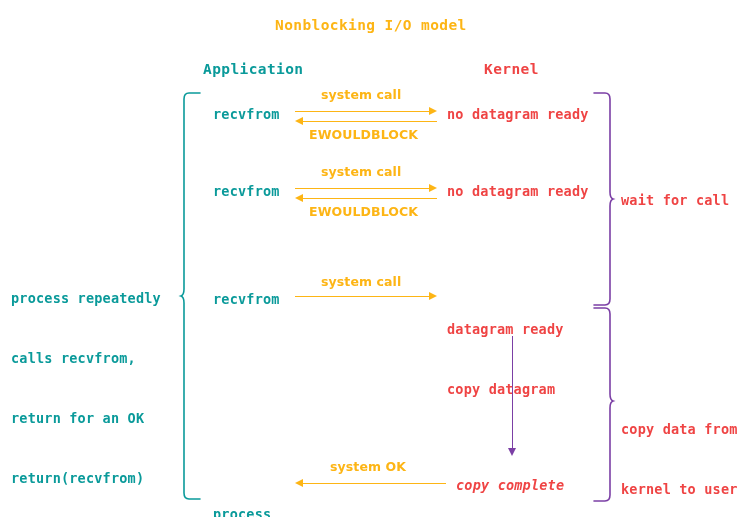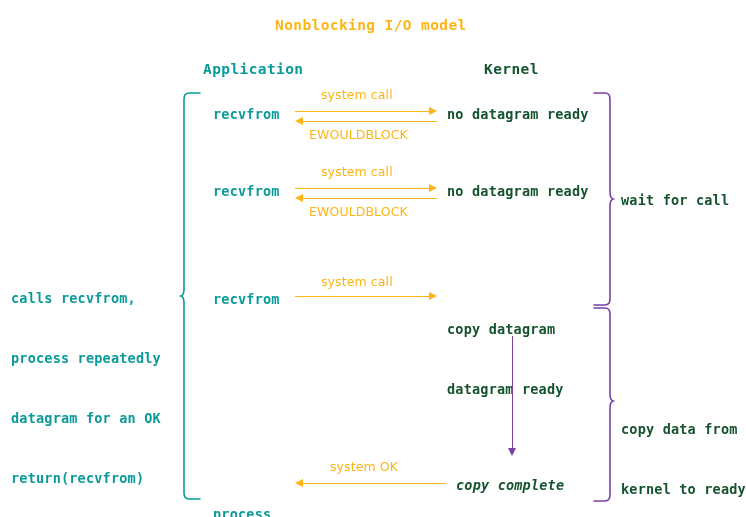--- a/index.html
+++ b/index.html
@@ -33,26 +33,26 @@
   .mono {
     font-family: "DejaVu Sans Mono", "Liberation Mono", monospace;
     font-size: 13.5px;
     font-weight: bold;
     letter-spacing: 0.2px;
     line-height: 20px;
   }
   .arrowlabel {
     font-family: "DejaVu Sans", "Liberation Sans", sans-serif;
     font-size: 12.5px;
-    font-weight: normal;
+    font-weight: bold;
     letter-spacing: 0.1px;
   }
 
   .c-teal   { color: #0a9a9a; }
-  .c-purple { color: #14532d; }
+  .c-purple { color: #ef4444; }
   .c-orange { color: #fdb515; }
 
   
   .hline {
     position: absolute;
     height: 0;
     border-top: 1.6px solid #fdb515;
   }
   .vline {
     position: absolute;
@@ -94,43 +94,43 @@
 
   <div class="abs colhead c-purple" style="left:484px; top:61px;">Kernel</div>
 
   <div class="brace" style="left:180px; top:92px;">
     <svg width="24" height="410" viewBox="0 0 24 410">
       <path d="M 20 1 L 9 1 Q 4 1 4 7 L 4 197 Q 4 203 1 204 Q 4 205 4 211 L 4 401 Q 4 407 9 407 L 20 407" fill="none" stroke="#0a9a9a" stroke-width="1.6" stroke-linecap="round"></path>
     </svg>
   </div>
 
   <div class="abs mono c-teal" style="left:11px; top:248px;">
+    <div>process repeatedly</div>
     <div>calls recvfrom,</div>
-    <div>process repeatedly</div>
-    <div>datagram for an OK</div>
+    <div>return for an OK</div>
     <div>return(recvfrom)</div>
   </div>
 
   <div class="brace" style="left:592px; top:92px;">
     <svg width="24" height="216" viewBox="0 0 24 216">
       <path d="M 2 1 L 13 1 Q 18 1 18 7 L 18 100 Q 18 106 21 107 Q 18 108 18 114 L 18 207 Q 18 213 13 213 L 2 213" fill="none" stroke="#7b3fa5" stroke-width="1.6" stroke-linecap="round"></path>
     </svg>
   </div>
 
   <div class="abs mono c-purple" style="left:621px; top:190px;">wait for call</div>
 
   <div class="brace" style="left:592px; top:307px;">
     <svg width="24" height="200" viewBox="0 0 24 200">
       <path d="M 2 1 L 13 1 Q 18 1 18 7 L 18 87 Q 18 93 21 94 Q 18 95 18 101 L 18 188 Q 18 194 13 194 L 2 194" fill="none" stroke="#7b3fa5" stroke-width="1.6" stroke-linecap="round"></path>
     </svg>
   </div>
 
   <div class="abs mono c-purple" style="left:621px; top:379px;">
     <div>copy data from</div>
-    <div>kernel to ready</div>
+    <div>kernel to user</div>
   </div>
 
   <div>
     <div class="abs mono c-teal" style="left:213px; top:104px;">recvfrom</div>
 
     <div class="abs arrowlabel c-orange" style="left:321px; top:87px;">system call</div>
 
     <div class="hline" style="left:295px; top:111px; width:134px;"></div>
     <div class="ahead ahead-r" style="left:429px; top:106.5px;"></div>
 
@@ -160,22 +160,22 @@
 
   <div>
     <div class="abs mono c-teal" style="left:213px; top:289px;">recvfrom</div>
 
     <div class="abs arrowlabel c-orange" style="left:321px; top:274px;">system call</div>
 
     <div class="hline" style="left:295px; top:296px; width:134px;"></div>
     <div class="ahead ahead-r" style="left:429px; top:291.5px;"></div>
 
     <div class="abs mono c-purple" style="left:447px; top:279px;">
+      <div>datagram ready</div>
       <div>copy datagram</div>
-      <div>datagram ready</div>
     </div>
 
     <div class="vline" style="left:512px; top:336px; height:112px;"></div>
     <div class="ahead ahead-d" style="left:507.7px; top:448px;"></div>
   </div>
 
   <div>
     <div class="abs mono c-teal" style="left:213px; top:464px;">
       <div>process</div>
       

